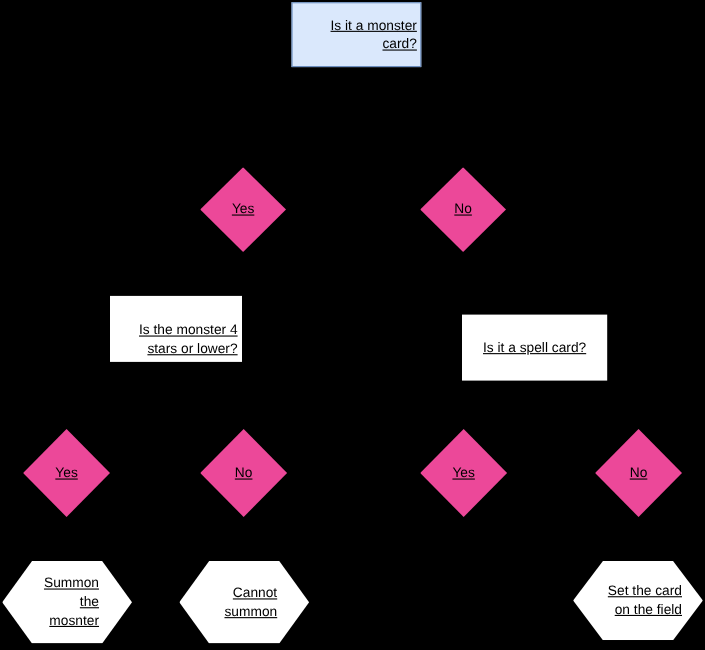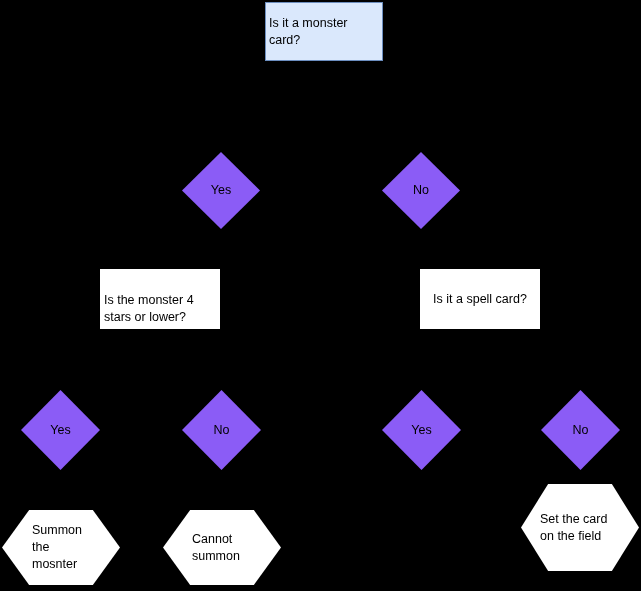--- a/index.html
+++ b/index.html
@@ -15,56 +15,57 @@
     overflow: hidden;
     font-family: "Liberation Sans", sans-serif;
     font-size: 12.5px;
     color: #000000;
   }
   .node {
     position: absolute;
     display: flex;
     align-items: center;
     justify-content: center;
-    text-align: left;
+    text-align: right;
     line-height: 1.35;
+    text-decoration: underline;
   }
   .rect-start {
     background: #dae8fc;
     border: 1.5px solid #6c8ebf;
     box-sizing: border-box;
   }
   .rect-q {
     background: #ffffff;
   }
   .diamond {
-    background: #8b5cf6;
+    background: #ec4899;
     clip-path: polygon(50% 0%, 100% 50%, 50% 100%, 0% 50%);
   }
   .hexagon {
     background: #ffffff;
     clip-path: polygon(0% 50%, 23% 0%, 77% 0%, 100% 50%, 77% 100%, 23% 100%);
   }
   .label {
     display: block;
   }
   
   #start        { left: 265px; top: 2px;   width: 118px; height: 59px; }
   #yes1         { left: 182px; top: 152px; width: 78px;  height: 77px; }
   #no1          { left: 382px; top: 152px; width: 78px;  height: 77px; }
   #q-left       { left: 100px; top: 269px; width: 120px; height: 60px; }
-  #q-right      { left: 420px; top: 269px; width: 120px; height: 60px; }
+  #q-right      { left: 420px; top: 286px; width: 132px; height: 60px; }
   #yes2         { left: 21px;  top: 390px; width: 79px;  height: 80px; }
   #no2          { left: 182px; top: 390px; width: 79px;  height: 80px; }
   #yes3         { left: 382px; top: 390px; width: 79px;  height: 80px; }
   #no3          { left: 541px; top: 390px; width: 79px;  height: 80px; }
   #hex-summon   { left: 2px;   top: 510px; width: 118px; height: 75px; }
   #hex-cannot   { left: 163px; top: 510px; width: 118px; height: 75px; }
   #hex-play     { left: 359px; top: 510px; width: 118px; height: 75px; }
-  #hex-set      { left: 521px; top: 484px; width: 118px; height: 87px; }
+  #hex-set      { left: 521px; top: 510px; width: 118px; height: 72px; }
   
   #start  .label { max-width: 110px; }
   #q-left .label { max-width: 112px; margin-top: 19px; }
   #q-right .label { max-width: 114px; }
   #hex-summon .label { max-width: 58px; }
   #hex-cannot .label { max-width: 60px; }
   #hex-play   .label { max-width: 40px; }
   #hex-set    .label { max-width: 80px; }
 </style>
 </head>

